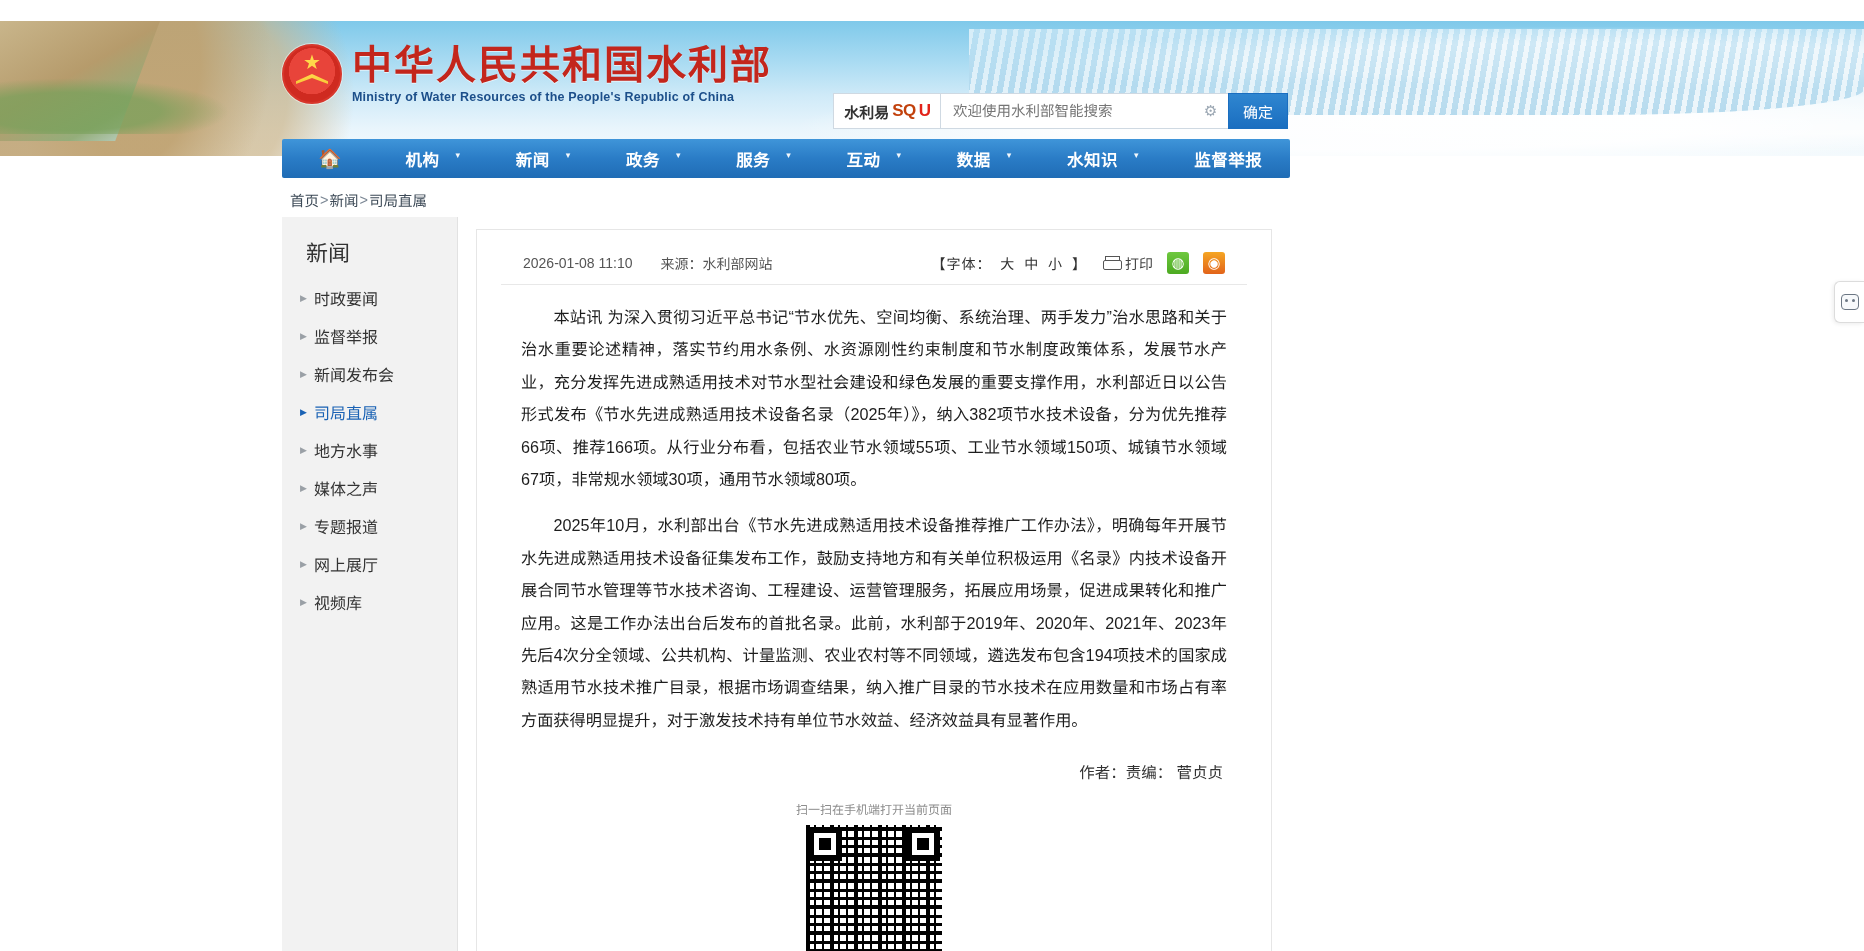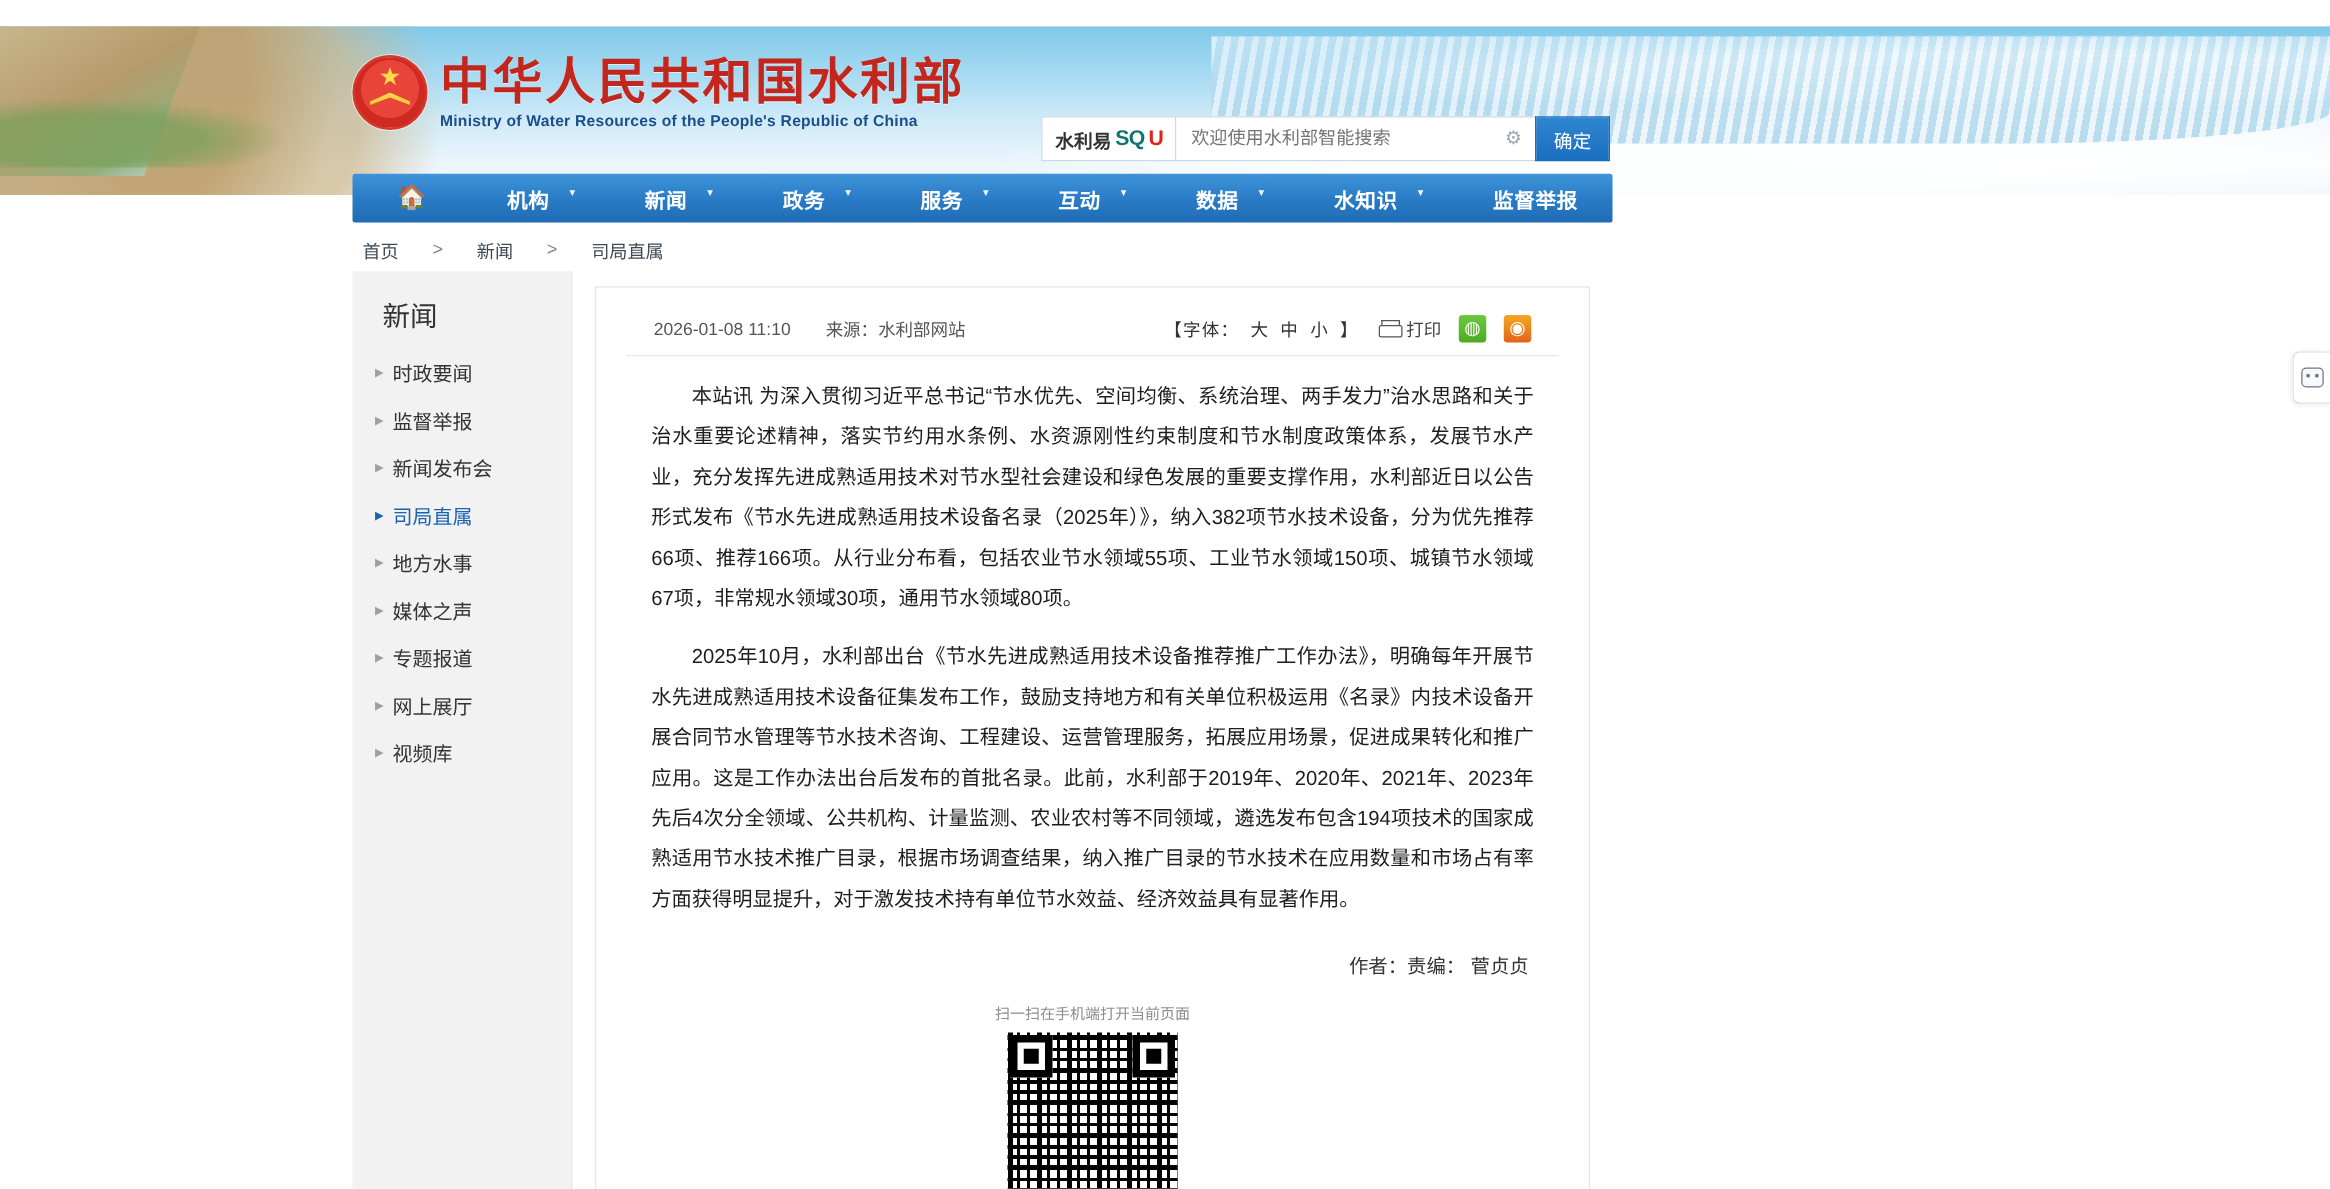--- a/index.html
+++ b/index.html
@@ -95,21 +95,21 @@
   .search-area {
     position:absolute; right: 576px; top: 72px;
     display:flex; align-items:center; height:36px;
   }
   .search-brand {
     height:36px; display:flex; align-items:center; gap:3px;
     background:#ffffff; border:1px solid #cfd9e2; border-right:none;
     padding: 0 9px 0 10px;
     font-size:15px; color:#333; font-weight:700;
   }
-  .search-brand .sq { color:#0f766e; font-size:17px; font-weight:700; letter-spacing:-.5px;}
+  .search-brand .sq { color:#c2410c; font-size:17px; font-weight:700; letter-spacing:-.5px;}
   .search-brand .u { color:#e2231a; font-size:17px; font-weight:700; }
   .search-box {
     width: 288px; height: 36px;
     background:#fff; border:1px solid #cfd9e2; border-right:none;
     display:flex; align-items:center; padding: 0 8px 0 10px;
     position:relative;
   }
   .search-input {
     border:none; outline:none; width: 250px; height:34px;
     font-size: 14.5px; color:#7c8694;
@@ -146,21 +146,21 @@
     color:#ffffff; font-size:16.5px; font-weight:700;
     cursor:pointer; gap:16px; letter-spacing:.5px;
     padding: 0 6px;
   }
   .nav-item .caret { font-size:9px; opacity:.95; transform: translateY(-4px); }
 
   
   .crumb {
     position:absolute; left: 290px; top: 168px;
     font-size: 14.5px; color:#3d4a57;
-    display:flex; align-items:center; gap:27px;
+    display:flex; align-items:center; gap:1px;
   }
   .crumb a { color:#3d4a57; text-decoration:none; cursor:pointer; }
   .crumb .sep { color:#7b8794; }
 
   
   .content {
     position:absolute; left:282px; top:196px;
     width: 1008px; height: 755px;
     display:flex;
   }

